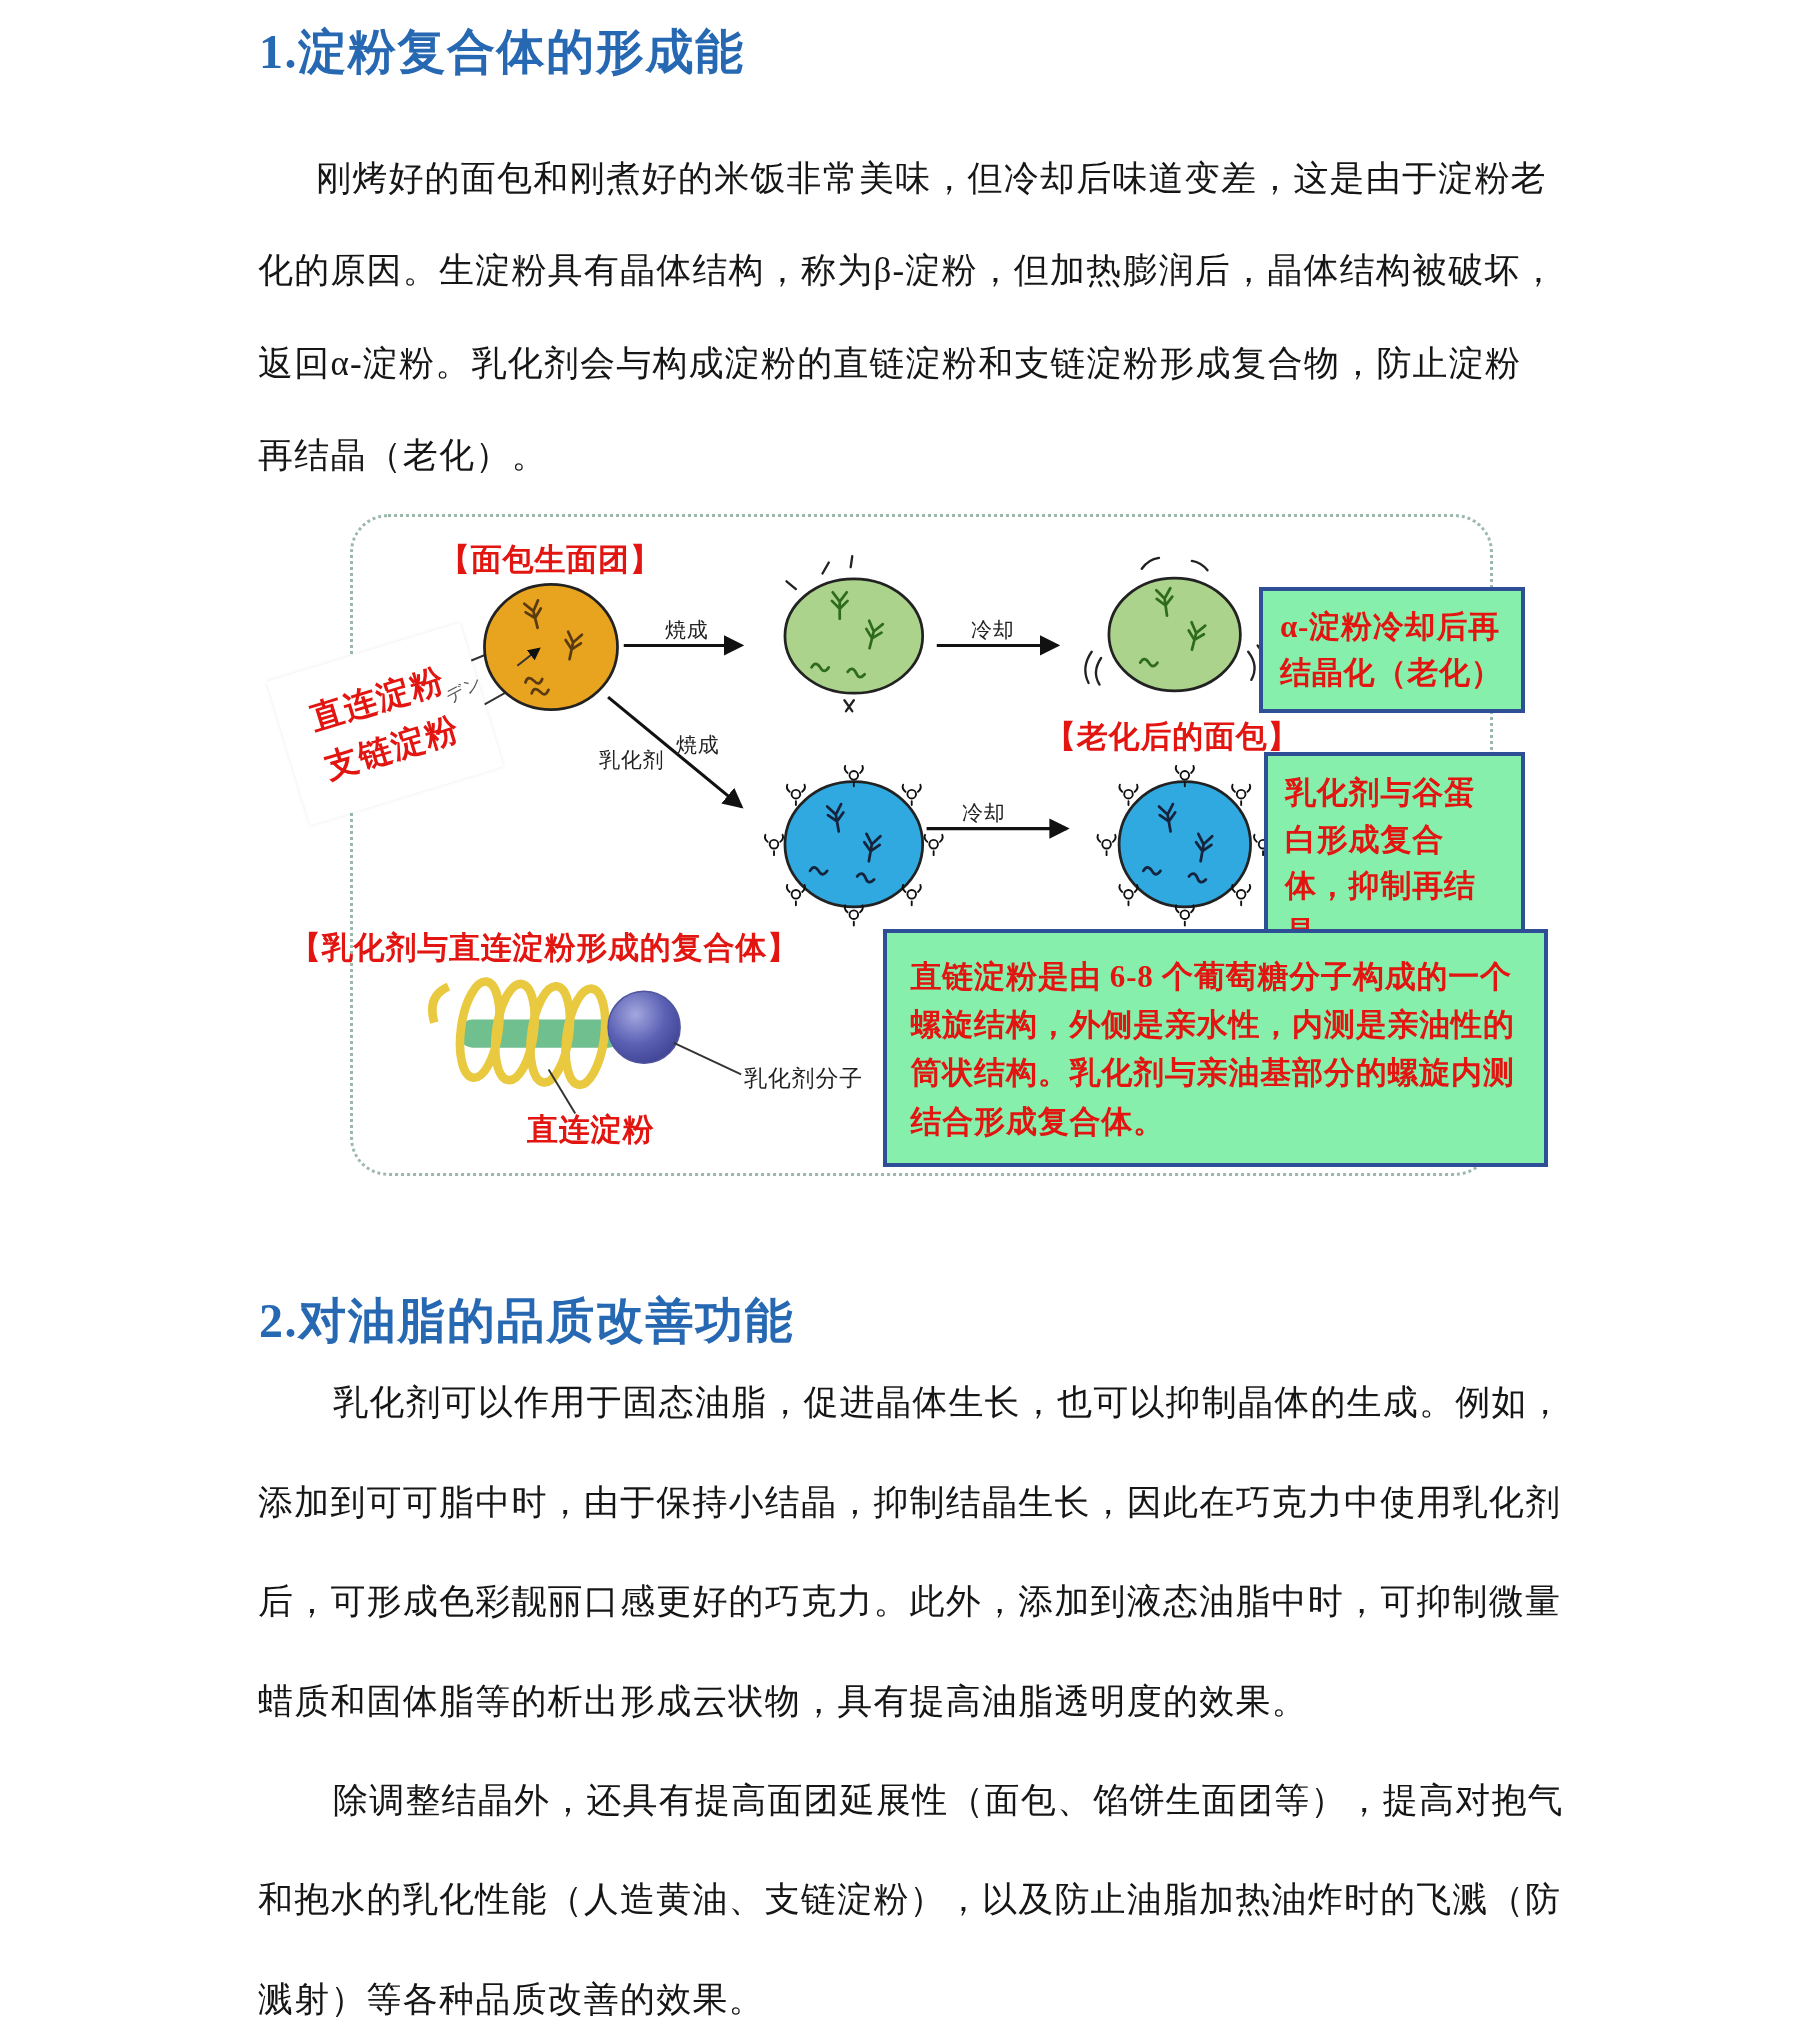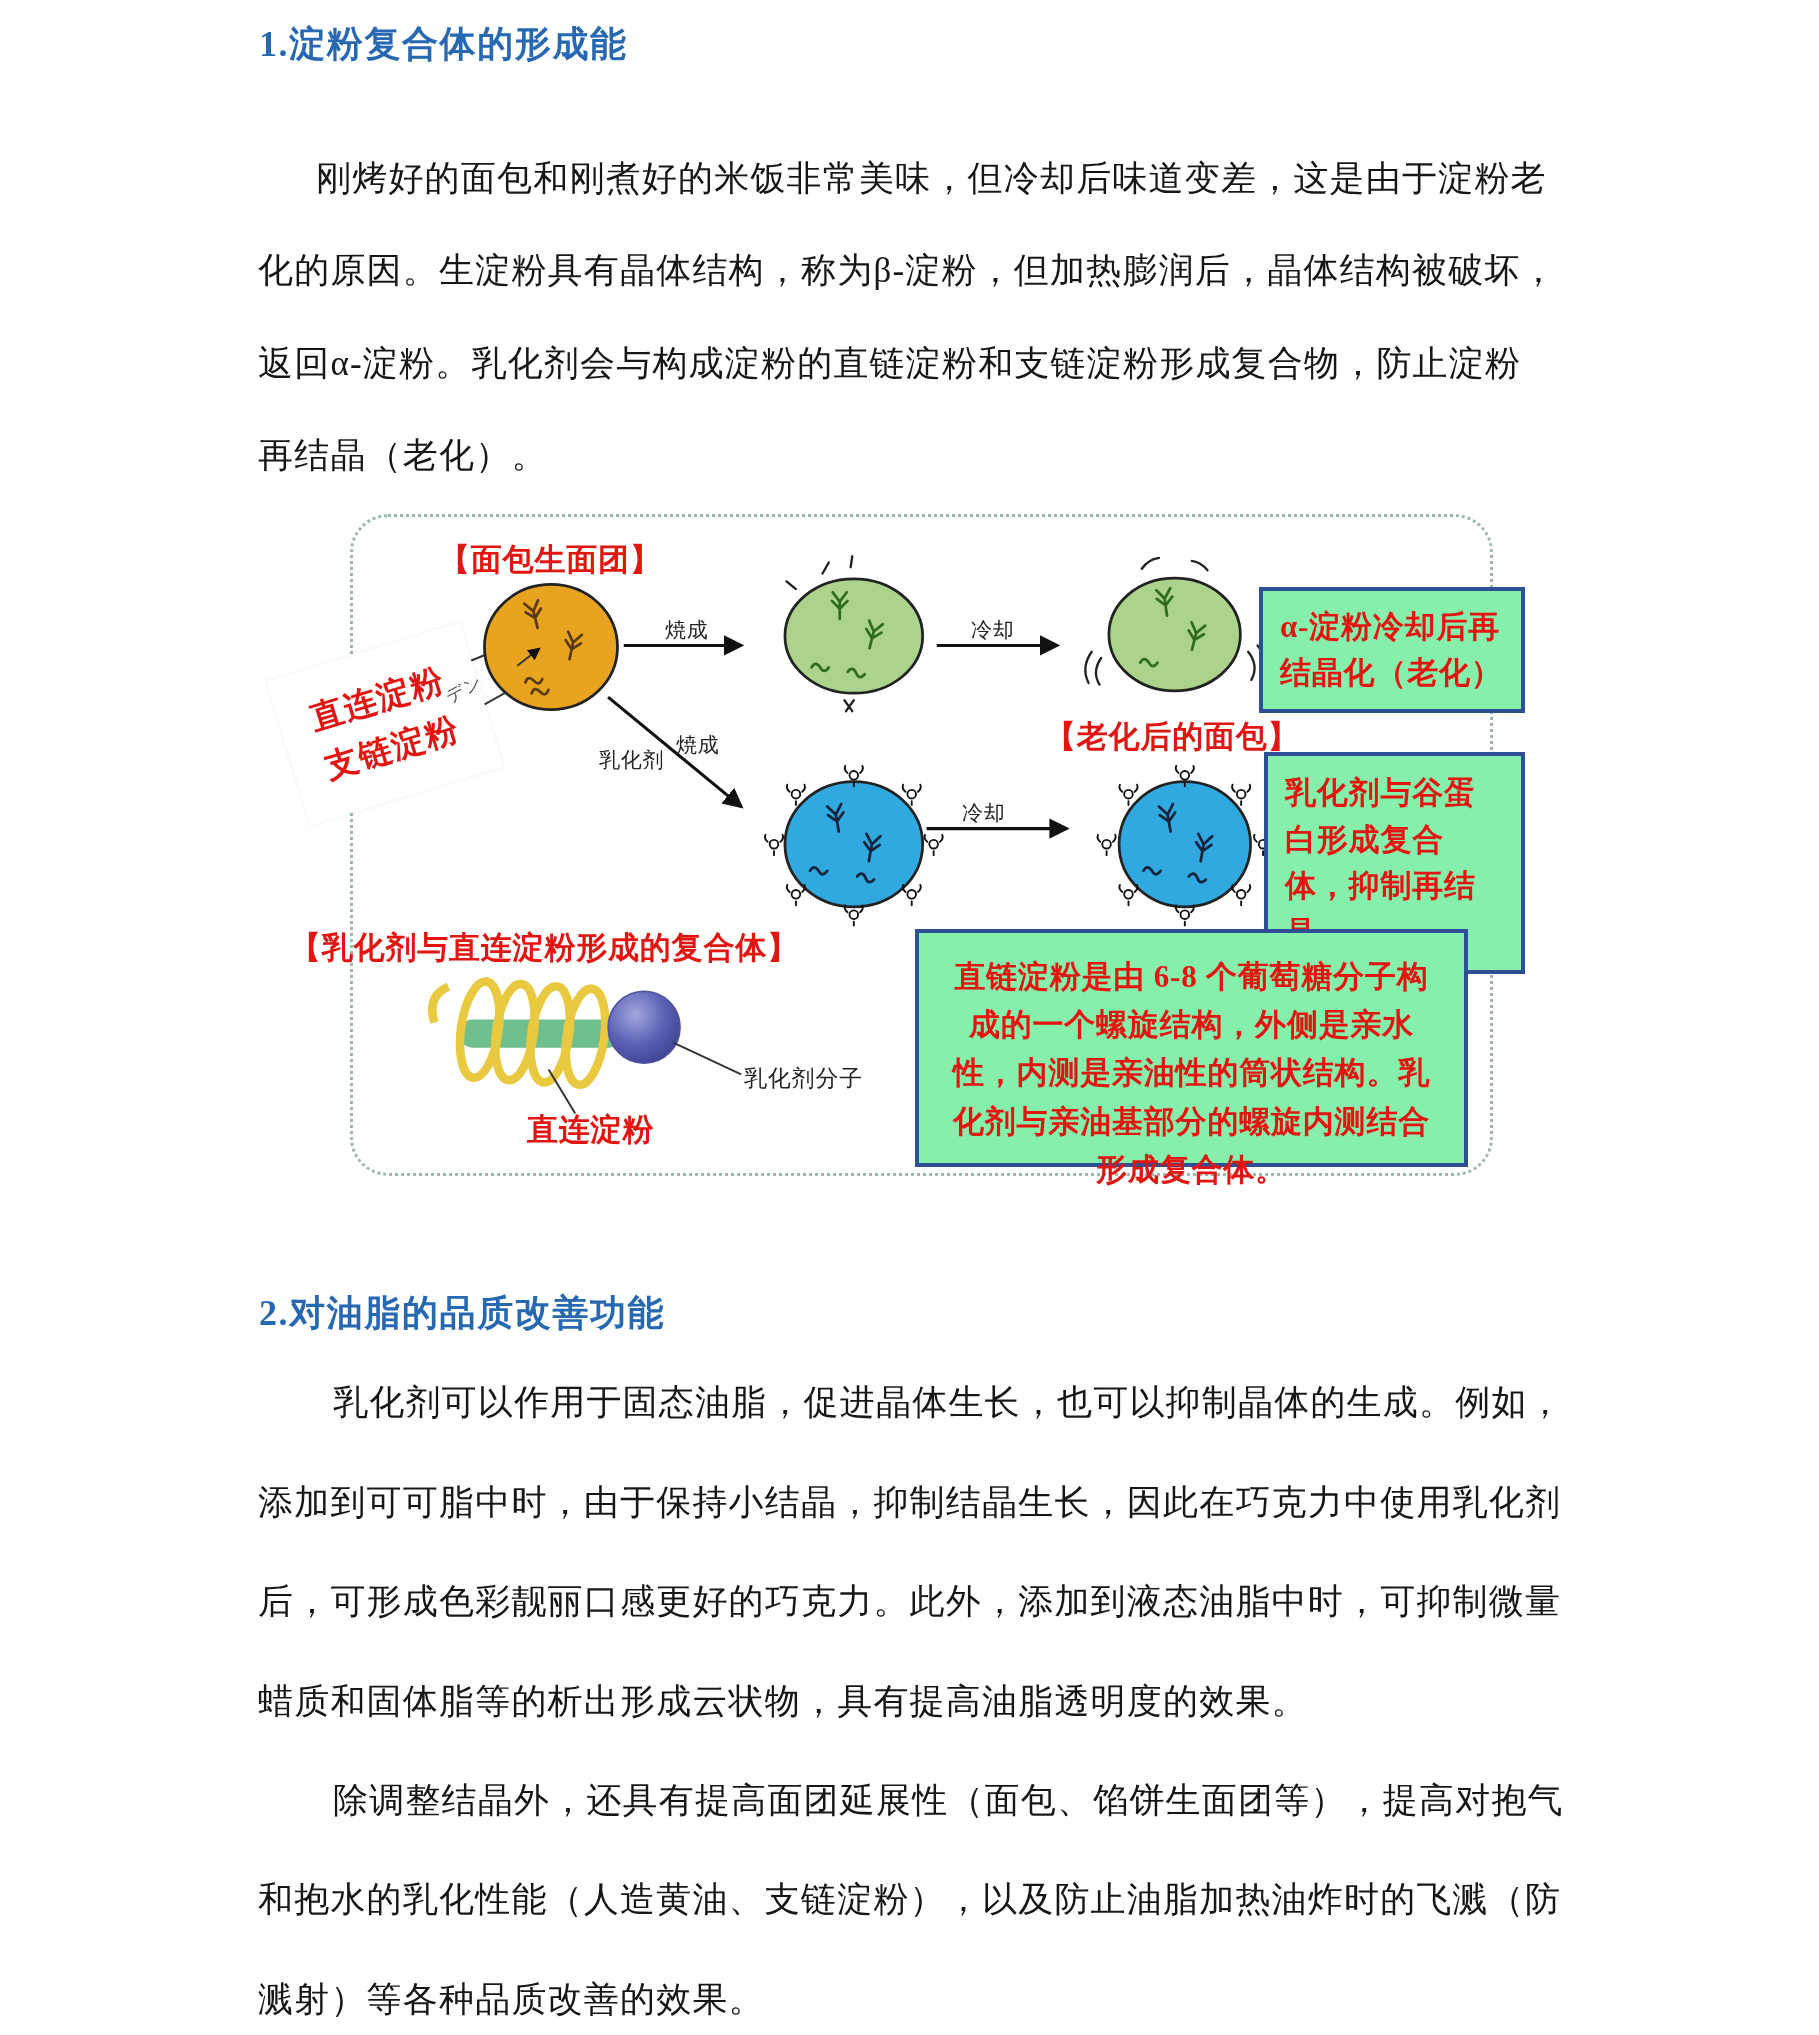--- a/index.html
+++ b/index.html
@@ -10,21 +10,21 @@
   }
   html,body{margin:0;padding:0;}
   body{background:#888;}
   .page{
     position:relative; width:1819px; height:2035px; background:#ffffff;
     font-family:"Liberation Serif","DejaVu Serif",serif; color:var(--ink);
     overflow:hidden; margin:0 auto;
   }
   .abs{position:absolute;}
   .h-blue{
-    font-size:36px; font-weight:bold; color:var(--heading);
+    font-size:48px; font-weight:bold; color:var(--heading);
     letter-spacing:1.6px; white-space:nowrap;
   }
   .bodyline{
     font-size:35px; letter-spacing:1.2px; white-space:nowrap; color:var(--ink);
   }
   .diagram{
     position:absolute; left:350px; top:514px; width:1137px; height:656px;
     border:3.9px dotted var(--dotted); border-radius:38px;
   }
   .dg-label-red{
@@ -210,21 +210,21 @@
     <div class="abs dg-label-blk" style="left:609px; top:282px;">冷却</div>
 
     <div class="abs redbox" style="left:906px; top:70px; width:266px; padding:12.5px 17px;">α-淀粉冷却后再结晶化（老化）</div>
 
     <div class="abs dg-label-red" style="left:692px; top:199px;">【老化后的面包】</div>
 
     <div class="abs redbox" style="left:911px; top:235px; width:261px; padding:14px 17px;">乳化剂与谷蛋白形成复合体，抑制再结晶</div>
 
     <div class="abs dg-label-red" style="left:-63px; top:410px;">【乳化剂与直连淀粉形成的复合体】</div>
 
-    <div class="abs redbox" style="left:562px; top:412px; width:553px; height:238px; padding:20.4px 23.5px; line-height:1.55;text-align:center;">直链淀粉是由 6-8 个葡萄糖分子构成的一个螺旋结构，外侧是亲水性，内测是亲油性的筒状结构。乳化剂与亲油基部分的螺旋内测结合形成复合体。</div>
+    <div class="abs redbox" style="left:530px; top:412px; width:665px; height:238px; padding:20.4px 23.5px; line-height:1.55;">直链淀粉是由 6-8 个葡萄糖分子构成的一个螺旋结构，外侧是亲水性，内测是亲油性的筒状结构。乳化剂与亲油基部分的螺旋内测结合形成复合体。</div>
 
     <div class="abs dg-label-blk" style="left:391px; top:546px; font-size:23px;">乳化剂分子</div>
 
     <div class="abs dg-label-red" style="left:174px; top:592px;">直连淀粉</div>
   </div>
 
   <div class="abs h-blue" style="left:259px; top:1289px;">2.对油脂的品质改善功能</div>
 
   <div class="abs bodyline" style="left:258px; top:1479px;">添加到可可脂中时，由于保持小结晶，抑制结晶生长，因此在巧克力中使用乳化剂</div>
   <div class="abs bodyline" style="left:333px; top:1379px;">乳化剂可以作用于固态油脂，促进晶体生长，也可以抑制晶体的生成。例如，</div>

